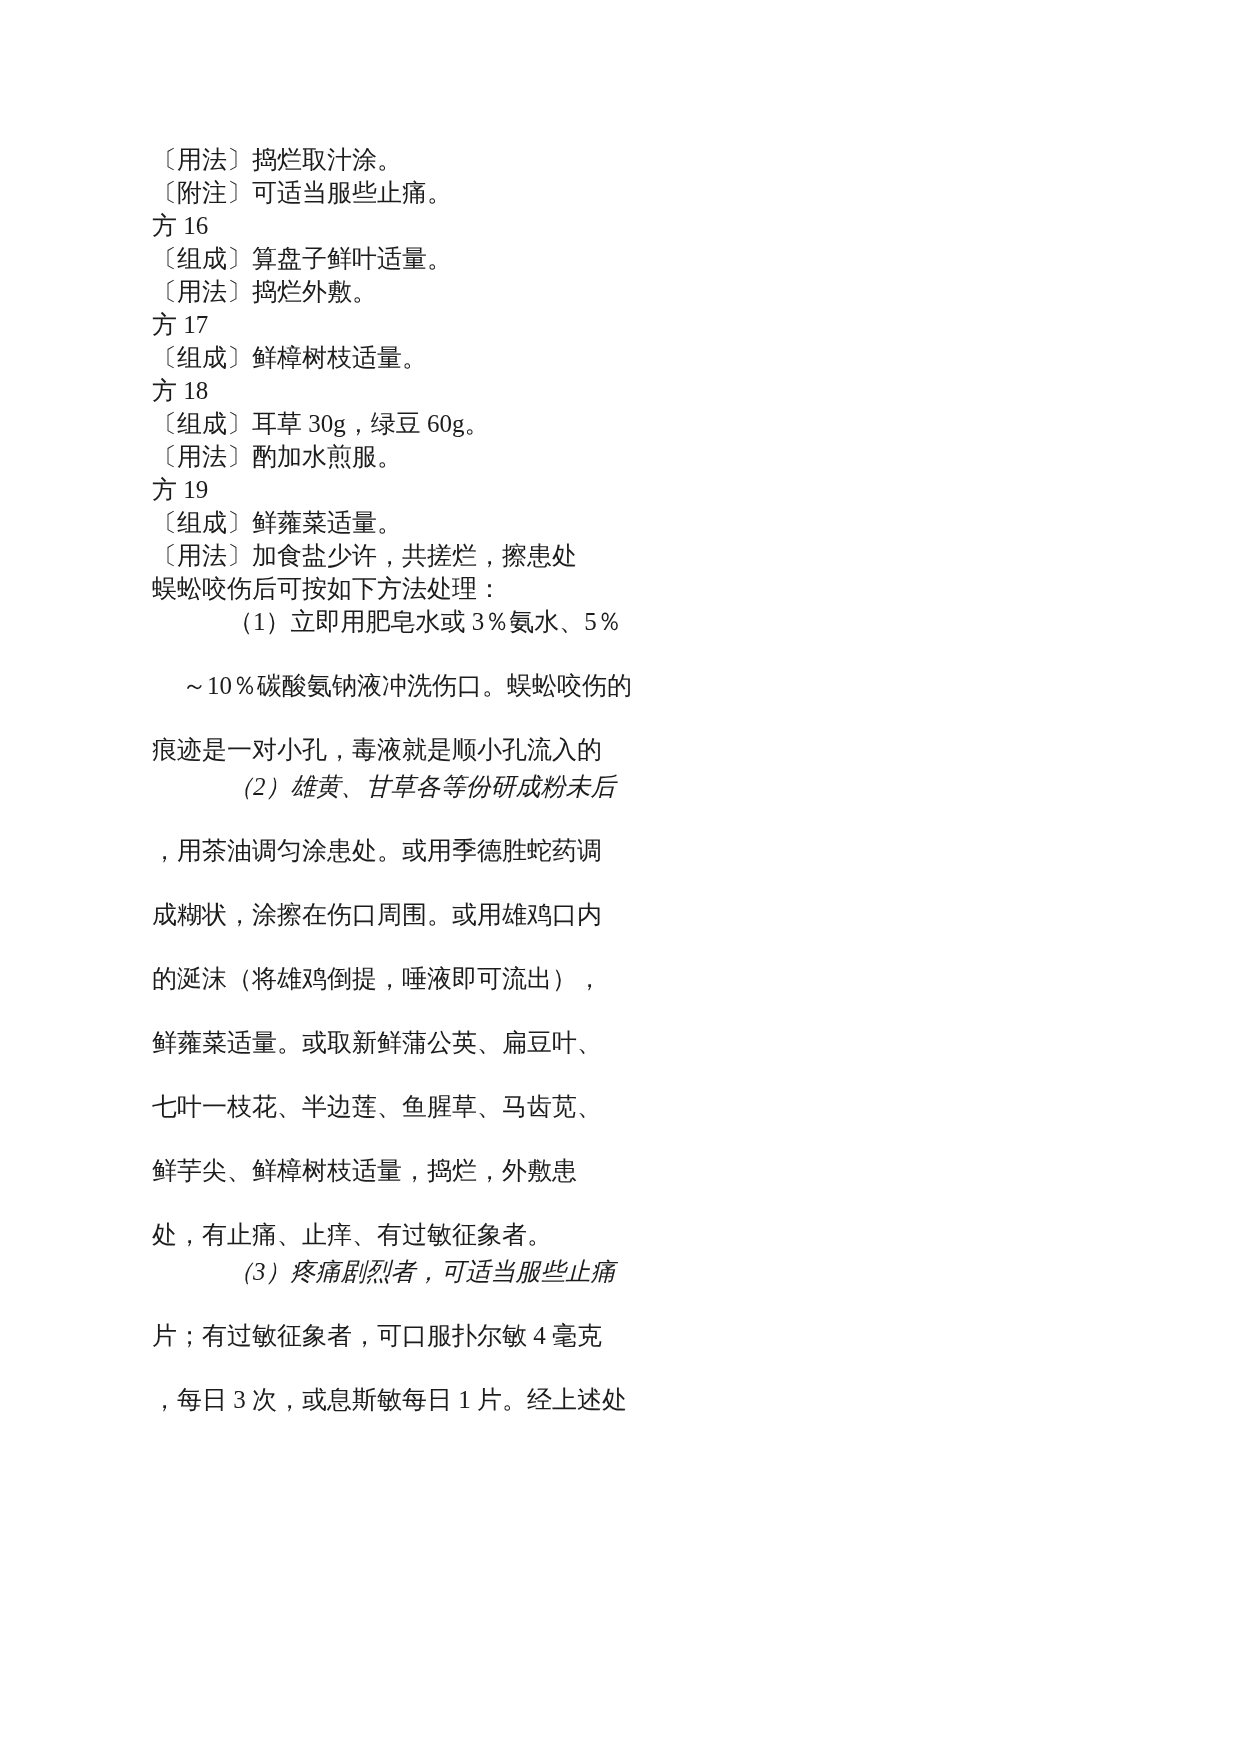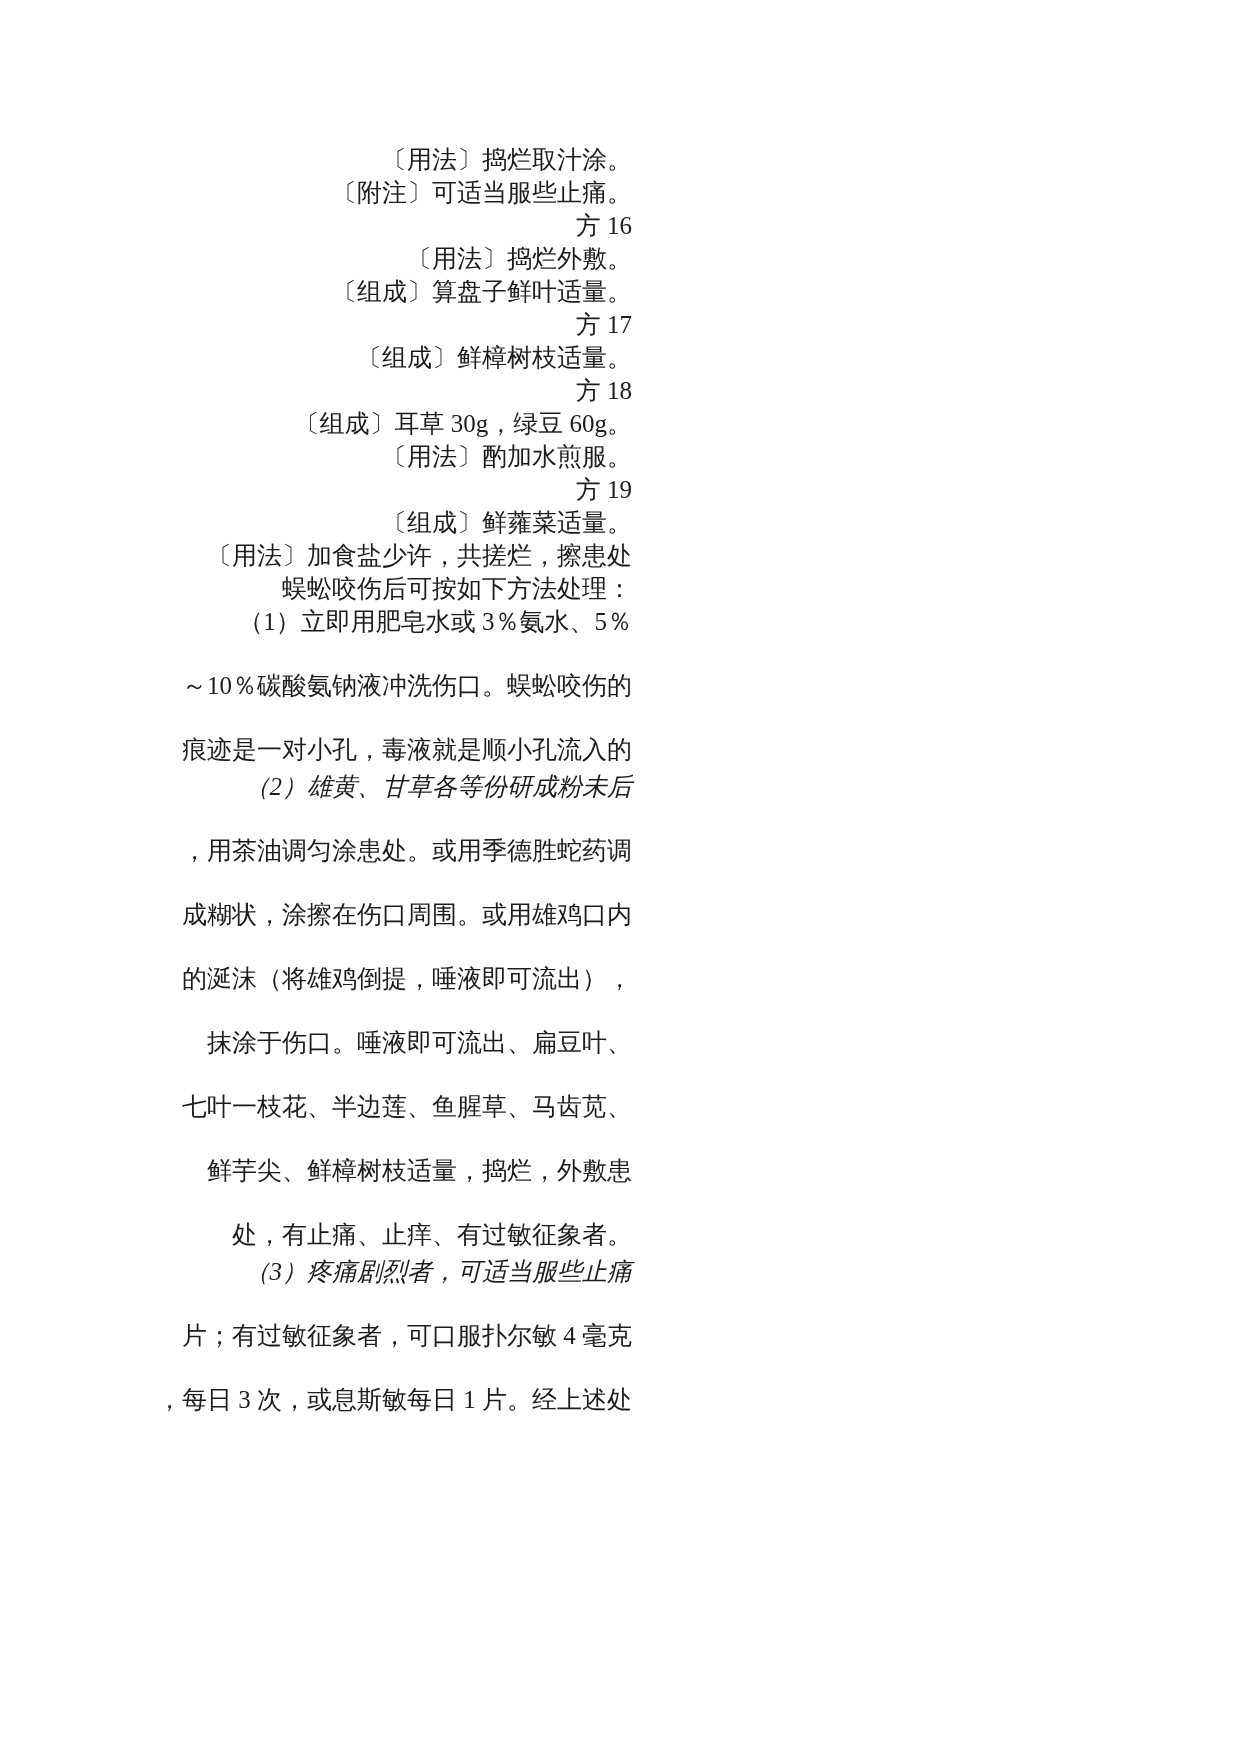--- a/index.html
+++ b/index.html
@@ -42,43 +42,43 @@
   .sp-tight-gap { margin-top: 4px; font-style: italic; }    
   
   .ind-none  { padding-left: 0; }
   .ind-item  { padding-left: 76px; }    
   .ind-small { padding-left: 30px; }    
 </style>
 </head>
 <body>
 
 <div class="page">
-  <div class="textblock" style="color: rgb(28, 28, 28); text-align: right;">
+  <div class="textblock" style="color: rgb(28, 28, 28);">
       <div class="line sp-tight ind-none">〔用法〕捣烂取汁涂。</div>
       <div class="line sp-tight ind-none">〔附注〕可适当服些止痛。</div>
       <div class="line sp-tight ind-none">方 16</div>
+      <div class="line sp-tight ind-none">〔组成〕算盘子鲜叶适量。</div>
       <div class="line sp-tight ind-none">〔用法〕捣烂外敷。</div>
-      <div class="line sp-tight ind-none">〔组成〕算盘子鲜叶适量。</div>
       <div class="line sp-tight ind-none">方 17</div>
       <div class="line sp-tight ind-none">〔组成〕鲜樟树枝适量。</div>
       <div class="line sp-tight ind-none">方 18</div>
       <div class="line sp-tight ind-none">〔组成〕耳草 30g，绿豆 60g。</div>
       <div class="line sp-tight ind-none">〔用法〕酌加水煎服。</div>
       <div class="line sp-tight ind-none">方 19</div>
       <div class="line sp-tight ind-none">〔组成〕鲜蕹菜适量。</div>
       <div class="line sp-tight ind-none">〔用法〕加食盐少许，共搓烂，擦患处</div>
       <div class="line sp-tight ind-none">蜈蚣咬伤后可按如下方法处理：</div>
       <div class="line sp-tight ind-item">（1）立即用肥皂水或 3％氨水、5％</div>
       <div class="line sp-loose ind-small">～10％碳酸氨钠液冲洗伤口。蜈蚣咬伤的</div>
       <div class="line sp-loose ind-none">痕迹是一对小孔，毒液就是顺小孔流入的</div>
       <div class="line sp-tight-gap ind-item">（2）雄黄、甘草各等份研成粉未后</div>
       <div class="line sp-loose ind-none">，用茶油调匀涂患处。或用季德胜蛇药调</div>
       <div class="line sp-loose ind-none">成糊状，涂擦在伤口周围。或用雄鸡口内</div>
       <div class="line sp-loose ind-none">的涎沫（将雄鸡倒提，唾液即可流出），</div>
-      <div class="line sp-loose ind-none">抹涂于伤口。唾液即可流出、扁豆叶、</div>
+      <div class="line sp-loose ind-none">鲜蕹菜适量。或取新鲜蒲公英、扁豆叶、</div>
       <div class="line sp-loose ind-none">七叶一枝花、半边莲、鱼腥草、马齿苋、</div>
       <div class="line sp-loose ind-none">鲜芋尖、鲜樟树枝适量，捣烂，外敷患</div>
       <div class="line sp-loose ind-none">处，有止痛、止痒、有过敏征象者。</div>
       <div class="line sp-tight-gap ind-item">（3）疼痛剧烈者，可适当服些止痛</div>
       <div class="line sp-loose ind-none">片；有过敏征象者，可口服扑尔敏 4 毫克</div>
       <div class="line sp-loose ind-none">，每日 3 次，或息斯敏每日 1 片。经上述处</div>
     </div>
 </div>
 
 </body></html>

